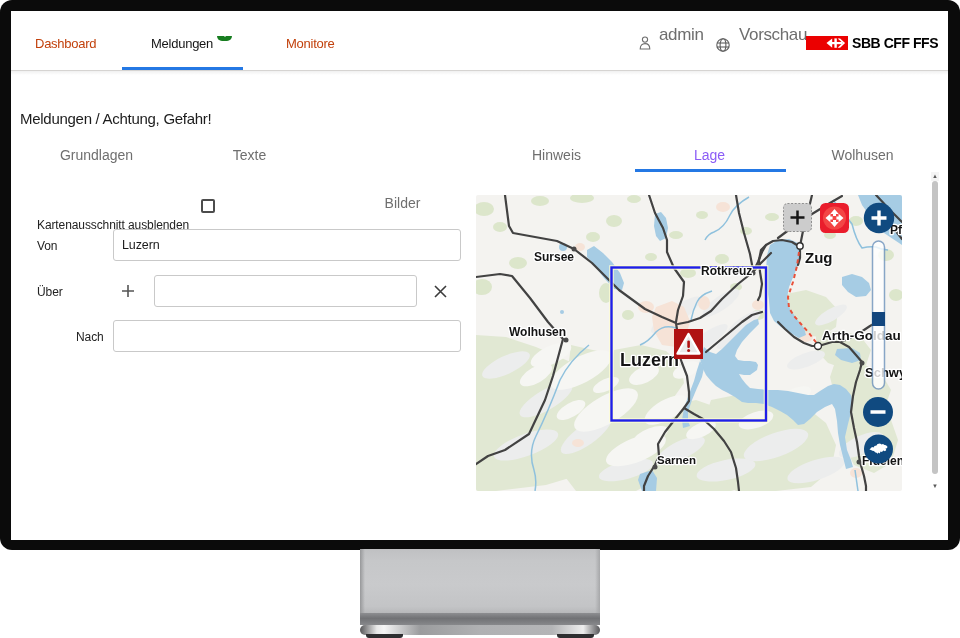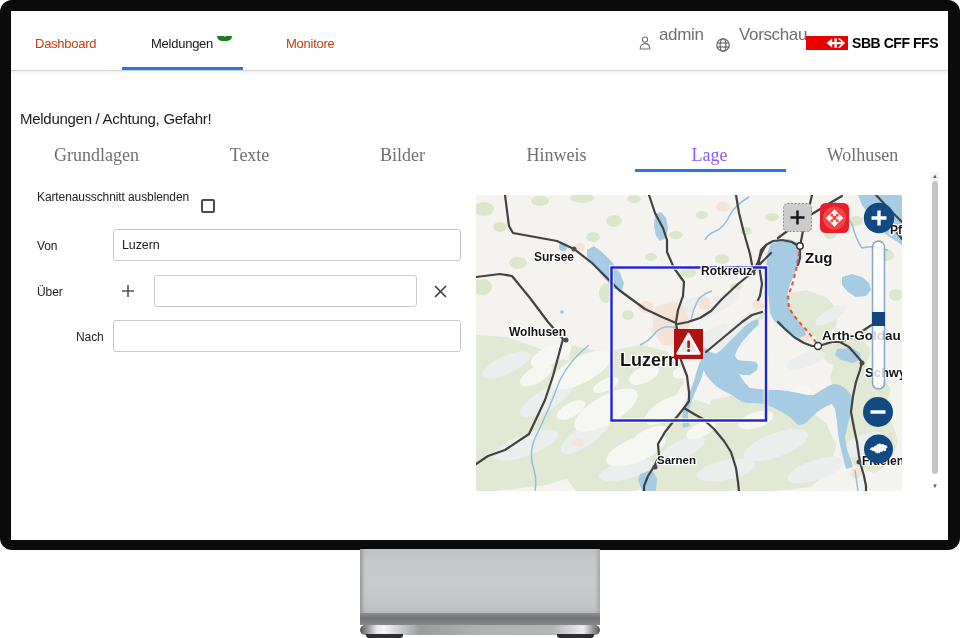--- a/index.html
+++ b/index.html
@@ -30,21 +30,21 @@
   .navactive{color:#161616;}
   .meld-badge{left:217px;top:35.5px;width:15px;height:5.6px;background:#177d20;border-radius:0 0 10px 10px;}
   .meld-badge:after{content:"";position:absolute;left:5.5px;top:-1px;width:0;height:0;border-left:2.2px solid transparent;border-right:2.2px solid transparent;border-top:2.5px solid #ffffff;}
   .nav-underline{left:122px;top:67px;width:121px;height:3px;background:#2478e4;}
   .hdr-small{font-size:17px;letter-spacing:-0.35px;color:#6e6e6e;top:28px;line-height:13px;}
   .sbb-box{left:806px;top:36px;width:42px;height:14px;background:#eb0000;}
   .sbb-txt{left:852px;top:36px;font-size:14px;font-weight:bold;color:#000;letter-spacing:-0.45px;line-height:14px;}
   
   .crumb{left:20px;top:101px;font-size:15px;letter-spacing:-0.28px;color:#1c1c1c;line-height:11px;margin-top:12px;}
   
-  .tab{font-size:18px;color:#6f6f6f;top:149px;line-height:13px;width:153px;text-align:center;font-family:Liberation Serif, serif;}
+  .tab{font-size:14px;color:#6f6f6f;top:149px;line-height:13px;width:153px;text-align:center;}
   .tab-active{color:#8b5cf6;}
   .tab-underline{left:635px;top:169px;width:151px;height:2.5px;background:#2478e4;}
   
   .flabel{font-size:12px;letter-spacing:-0.1px;color:#222;line-height:13px;}
   .chk{left:201px;top:199px;width:10px;height:10px;background:#fff;border:2px solid #4c4c4c;border-radius:2px;}
   .input{background:#fff;border:1px solid #c9c9c9;border-radius:3px;}
   .plus-ic{left:121px;top:284px;width:14px;height:14px;}
   .x-ic{left:434px;top:285px;width:13px;height:13px;}
   
   .sb-btn{left:931px;width:8px;height:9px;background:#f4f4f4;color:#5a5a5a;font-size:6px;line-height:9px;text-align:center;}
@@ -89,27 +89,27 @@
         <path d="M31.6,2.4 h2.5 l5,4.7 -5,4.7 h-2.5 l5,-4.7 Z"></path>
       </g>
     </svg>
   </div>
   <div class="abs sbb-txt">SBB CFF FFS</div>
 
   <div class="abs crumb">Meldungen / Achtung, Gefahr!</div>
 
   <div class="abs tab" style="left:20px;">Grundlagen</div>
   <div class="abs tab" style="left:173px;">Texte</div>
-  <div class="abs tab" style="left:326px;">Bilder</div>
+  <div class="abs tab" style="left:326px;margin-top:48px;">Bilder</div>
   <div class="abs tab" style="left:480px;">Hinweis</div>
   <div class="abs tab tab-active" style="left:633px;">Lage</div>
   <div class="abs tab" style="left:786px;">Wolhusen</div>
   <div class="abs tab-underline"></div>
 
-  <div class="abs flabel" style="left:37px;top:191px;">Kartenausschnitt ausblenden</div>
+  <div class="abs flabel" style="left:37px;top:219px;">Kartenausschnitt ausblenden</div>
   <div class="abs chk"></div>
   <div class="abs flabel" style="left:37px;top:240px;">Von</div>
   <div class="abs input" style="left:113px;top:229px;width:346px;height:30px;"></div>
   <div class="abs flabel" style="left:122px;top:239px;font-size:12.5px;color:#1a1a1a;">Luzern</div>
   <div class="abs flabel" style="left:37px;top:286px;">Über</div>
   <svg class="abs plus-ic" viewBox="0 0 14 14">
     <path d="M7 1 V13 M1 7 H13" stroke="#555" stroke-width="1.6"></path>
   </svg>
   <div class="abs input" style="left:154px;top:275px;width:261px;height:30px;"></div>
   <svg class="abs x-ic" viewBox="0 0 13 13">

